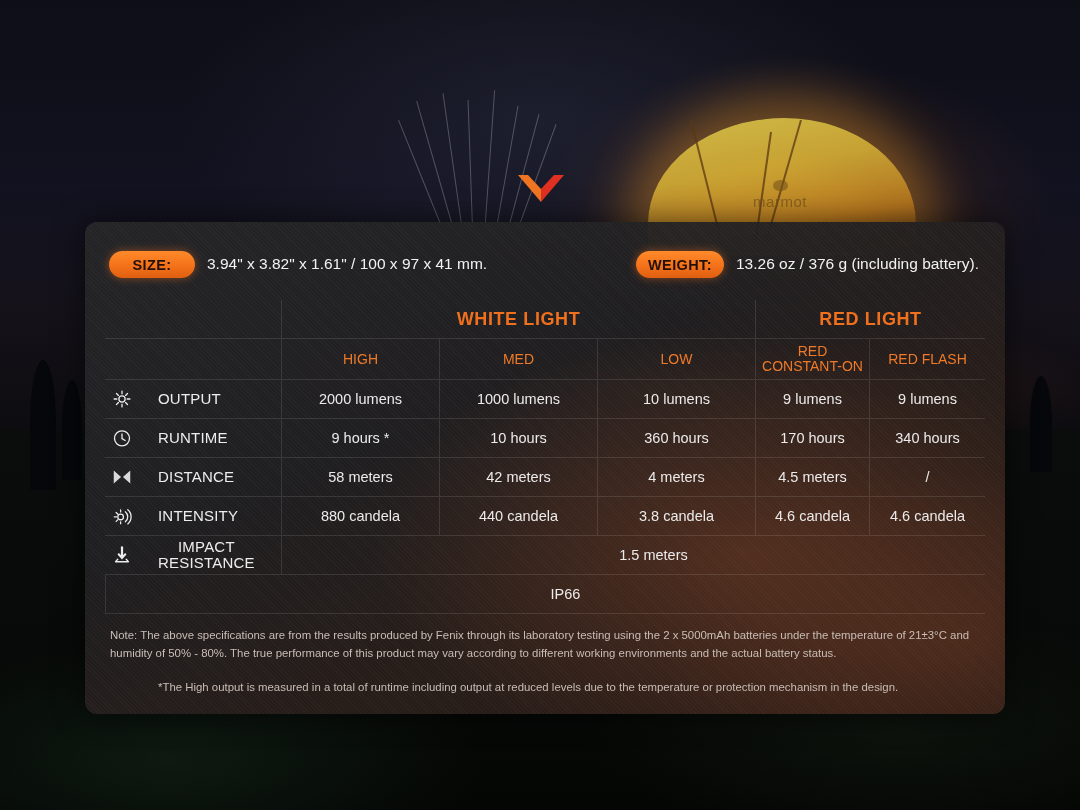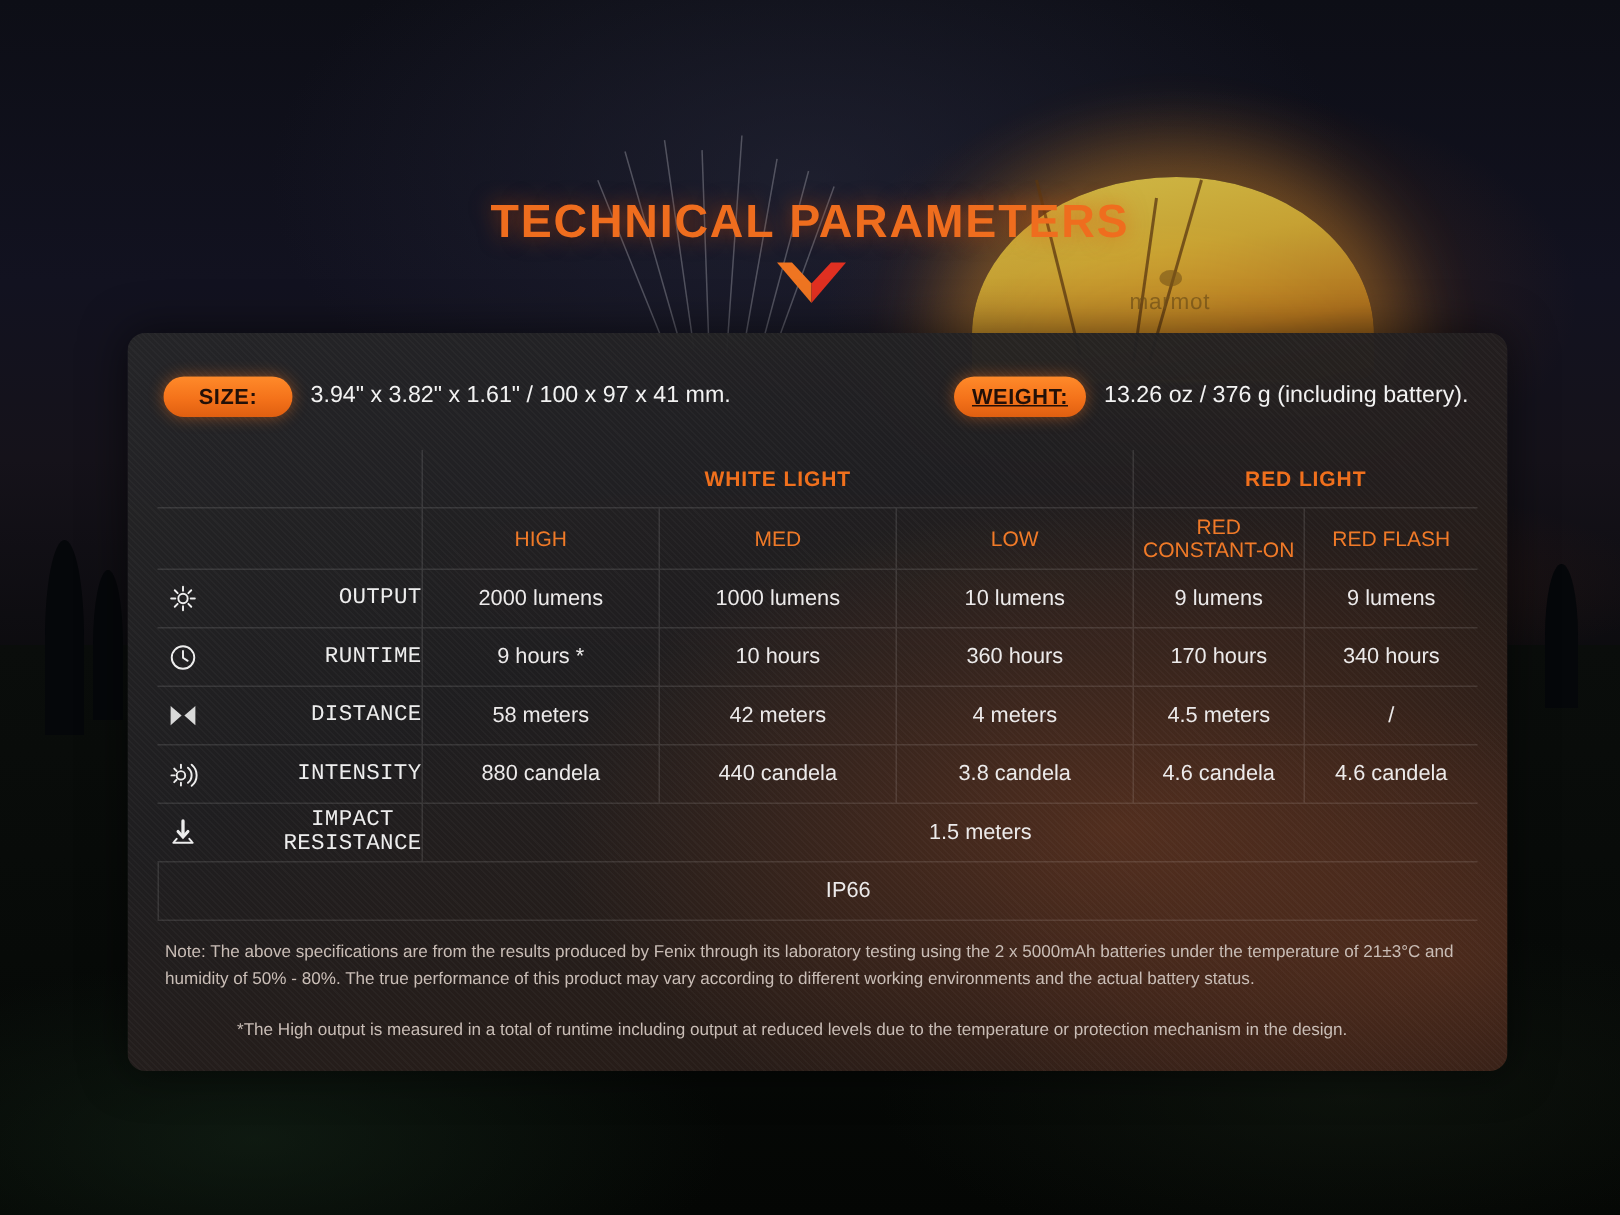--- a/index.html
+++ b/index.html
@@ -70,27 +70,27 @@
   .swtext{position:absolute;color:#f2f2f2;font-size:15.5px;white-space:nowrap;}
 
   
   .tbl{position:absolute;left:20px;top:78px;width:880px;}
   .row{position:relative;display:flex;align-items:stretch;
     border-top:1px solid rgba(255,255,255,.11);}
   .row.nb{border-top:none;}
   .c{display:flex;align-items:center;justify-content:center;text-align:center;
     font-size:14.5px;color:#eceaea;box-sizing:border-box;position:relative;}
   .c.div{border-left:1px solid rgba(255,255,255,.11);}
-  .c0{width:176px;justify-content:space-between;padding-left:4px;gap:2px;font-family:Liberation Mono, monospace;}
+  .c0{width:176px;justify-content:flex-start;padding-left:4px;gap:23px;}
   .c1{width:158px;}
   .c2{width:158px;}
   .c3{width:158px;}
   .c4{width:114px;}
   .c5{width:116px;}
-  .hdr-grp{font-size:14px;font-weight:bold;color:#f0701d;letter-spacing:.6px;}
+  .hdr-grp{font-size:18px;font-weight:bold;color:#f0701d;letter-spacing:.6px;}
   .hdr-sub{font-size:14px;color:#f07a28;line-height:1.05;}
   .lbl{font-size:15px;color:#ededed;letter-spacing:.2px;line-height:1.08;}
   .ico{width:26px;height:26px;flex:0 0 26px;display:flex;align-items:center;justify-content:center;}
   .merged{flex:1;display:flex;align-items:center;justify-content:center;
     border-left:1px solid rgba(255,255,255,.11);font-size:14.5px;color:#eceaea;padding-left:40px;}
 
   .note{position:absolute;left:110px;top:627px;width:870px;
     color:#c9bdb6;font-size:11.4px;line-height:1.55;}
   .note2{position:absolute;left:110px;top:681px;width:870px;
     color:#c9bdb6;font-size:11.4px;margin-left:48px;}
@@ -130,33 +130,32 @@
     <div class="grass" style="left:452px;top:96px;height:130px;transform:rotate(-16deg);"></div>
     <div class="grass" style="left:462px;top:92px;height:140px;transform:rotate(-8deg);"></div>
     <div class="grass" style="left:472px;top:100px;height:128px;transform:rotate(-2deg);"></div>
     <div class="grass" style="left:484px;top:90px;height:145px;transform:rotate(4deg);"></div>
     <div class="grass" style="left:496px;top:104px;height:124px;transform:rotate(10deg);"></div>
     <div class="grass" style="left:508px;top:110px;height:118px;transform:rotate(15deg);"></div>
     <div class="grass" style="left:440px;top:112px;height:112px;transform:rotate(-22deg);"></div>
     <div class="grass" style="left:520px;top:118px;height:104px;transform:rotate(20deg);"></div>
   </div>
 
-  <div class="title">TECHNICAL PARAMETERS</div>
   <svg class="chev" viewBox="0 0 46 34">
     <polygon points="0,3 23,30 23,17 10,3" fill="#ef7521"></polygon>
     <polygon points="46,3 23,30 23,17 36,3" fill="#e03021"></polygon>
   </svg>
 
   <div class="panel">
     <div class="panel-noise"></div>
 
     <div class="sw">
       <div class="badge" style="left:24px;top:29px;width:86px;">SIZE:</div>
       <div class="swtext" style="left:122px;top:33px;">3.94" x 3.82" x 1.61" / 100 x 97 x 41 mm.</div>
-      <div class="badge" style="left:551px;top:29px;width:88px;text-decoration:underline;">WEIGHT:</div>
+      <div class="badge" style="left:551px;top:29px;width:88px;">WEIGHT:</div>
       <div class="swtext" style="left:651px;top:33px;">13.26 oz / 376 g (including battery).</div>
     </div>
 
     <div class="tbl">
 
       <div class="row nb" style="height:38px;">
         <div class="c c0"></div>
         <div class="c div hdr-grp" style="width:474px;">WHITE LIGHT</div>
         <div class="c div hdr-grp" style="width:230px;">RED LIGHT</div>
       </div>

